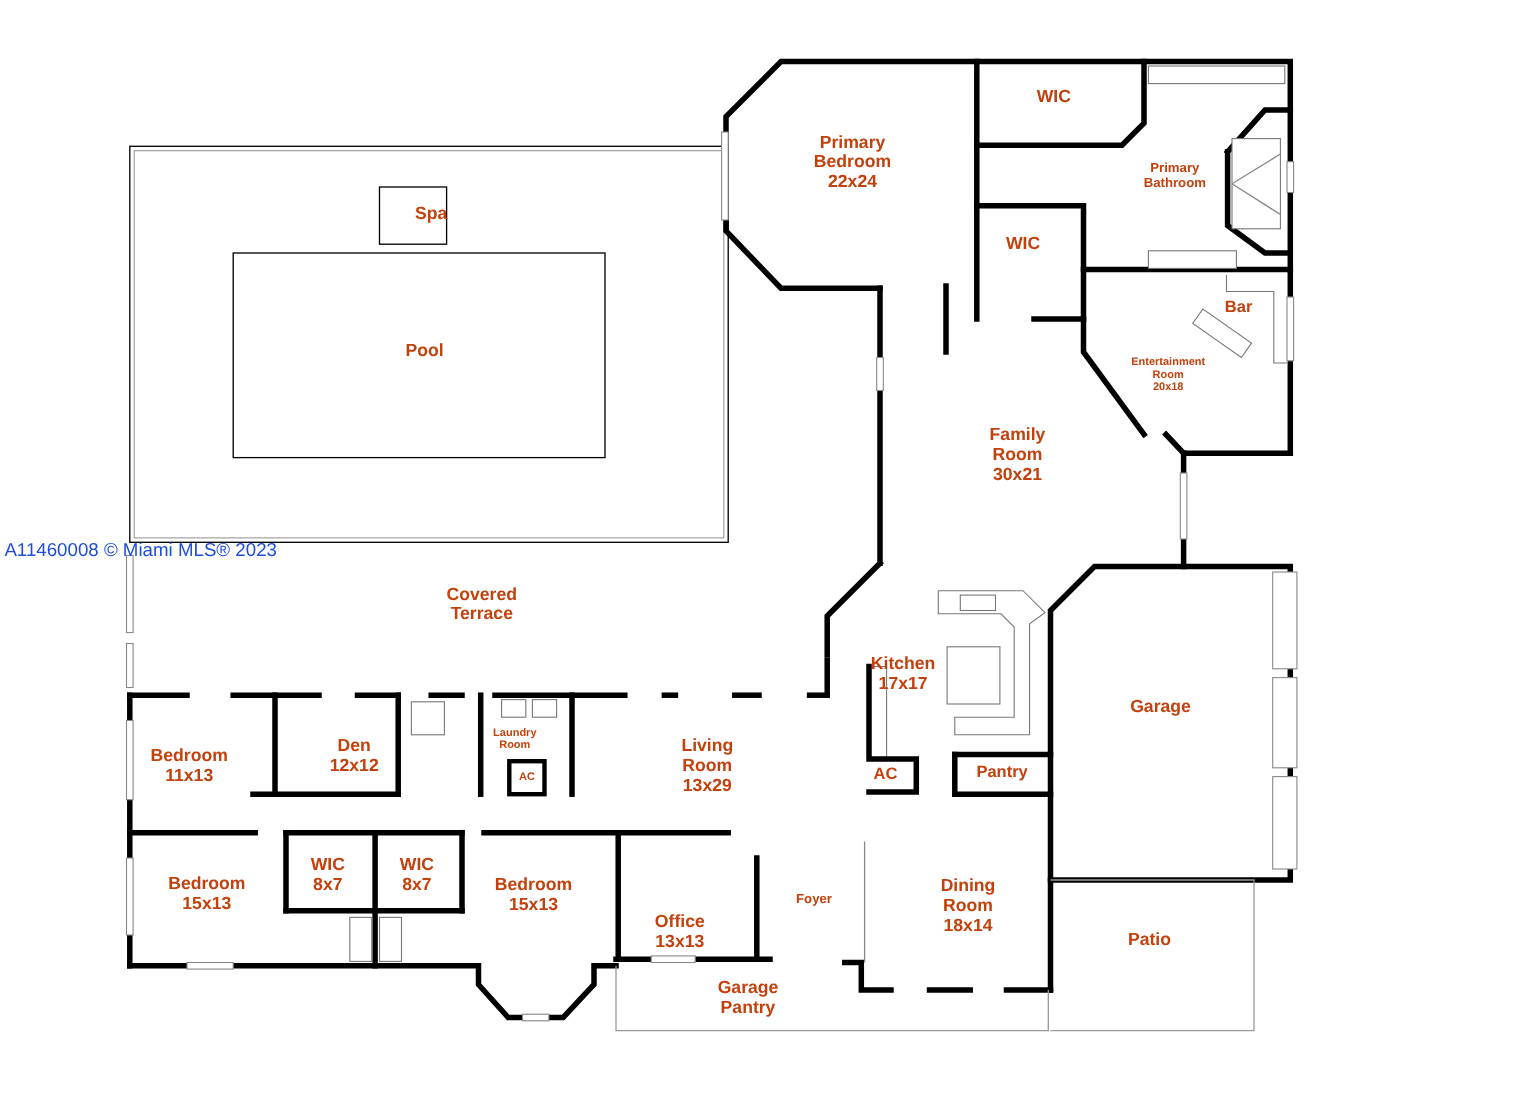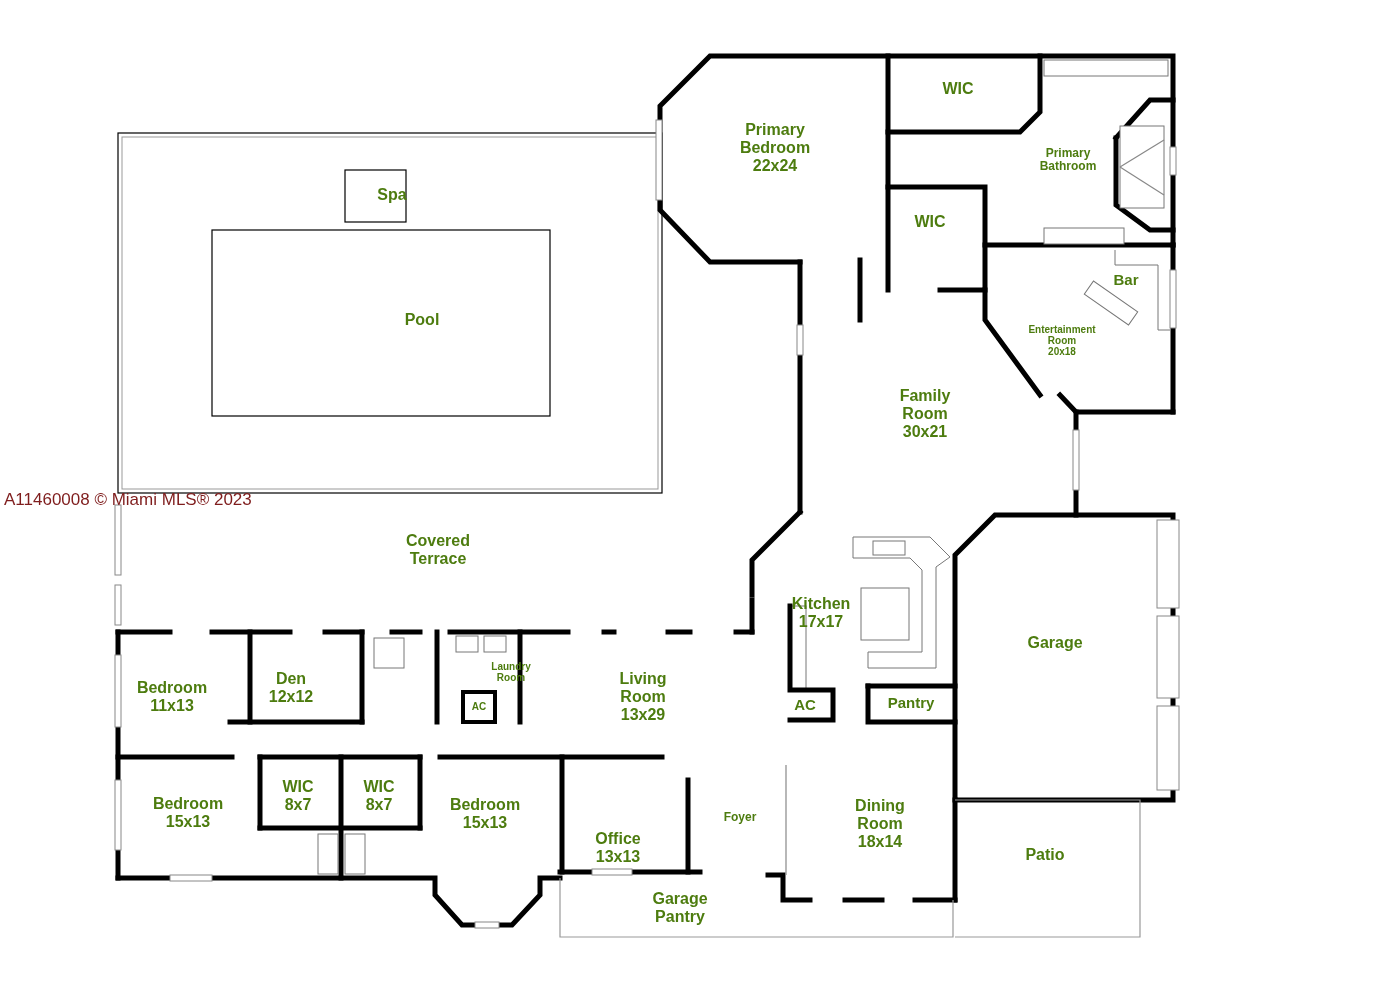--- a/index.html
+++ b/index.html
@@ -2,26 +2,26 @@
 <html><head>
 <meta charset="utf-8">
 <style>
   html,body{margin:0;padding:0;background:#fff;}
   body{width:1376px;height:1000px;position:relative;overflow:hidden;font-family:"Liberation Sans",sans-serif;}
   svg{position:absolute;left:0;top:0;}
   .wall{stroke:#000;stroke-width:5;fill:none;stroke-linecap:square;}
   .thin{stroke:#000;stroke-width:1.2;fill:none;}
   .win{stroke:#888;stroke-width:1;fill:#fff;}
   .fix{stroke:#777;stroke-width:1;fill:#fff;}
-  .lbl{position:absolute;text-align:center;font-weight:bold;color:#4d7c0f;line-height:1.12;transform:translate(-50%,-50%);white-space:nowrap;}
+  .lbl{position:absolute;text-align:center;font-weight:bold;color:#c2410c;line-height:1.12;transform:translate(-50%,-50%);white-space:nowrap;}
   .lg{font-size:16px;}
   .md{font-size:15px;}
   .sm{font-size:12px;}
   .xs{font-size:10px;}
-  .wm{position:absolute;left:4px;top:490px;font-size:17px;color:#7f1d1d;font-family:"Liberation Sans",sans-serif;}
+  .wm{position:absolute;left:4px;top:490px;font-size:17px;color:#1d4ed8;font-family:"Liberation Sans",sans-serif;}
 </style>
 </head>
 <body>
 
 <svg width="1376" height="1000" viewBox="0 0 1376 1000">
 
   <g>
     <rect x="118" y="133" width="544" height="360" class="thin"></rect>
     <rect x="122" y="137" width="536" height="352" class="win" style="stroke:#999"></rect>
     <rect x="345" y="170" width="61" height="52" class="thin"></rect>
@@ -124,21 +124,21 @@
     <rect class="fix" x="484" y="636" width="22" height="16"></rect>
   </g>
 </svg>
 
 <div class="wm">A11460008 © Miami MLS® 2023</div>
 
 <div id="labels">
     <div class="lbl lg" style="left: 375px; top: 195px; margin-left: 17px;">
       <div>Spa</div>
     </div>
-    <div class="lbl lg" style="left: 386px; top: 320px; margin-left: 36px;">
+    <div class="lbl lg" style="left: 386px; top: 320px;">
       <div>Pool</div>
     </div>
     <div class="lbl lg" style="left: 775px; top: 148px;">
       <div>Primary</div>
       <div>Bedroom</div>
       <div>22x24</div>
     </div>
     <div class="lbl lg" style="left: 958px; top: 89px;">
       <div>WIC</div>
     </div>
@@ -170,25 +170,25 @@
       <div>Kitchen</div>
       <div>17x17</div>
     </div>
     <div class="lbl lg" style="left: 1055px; top: 643px;">
       <div>Garage</div>
     </div>
     <div class="lbl lg" style="left: 172px; top: 697px;">
       <div>Bedroom</div>
       <div>11x13</div>
     </div>
-    <div class="lbl lg" style="left: 291px; top: 688px; text-align: center;">
+    <div class="lbl lg" style="left: 322px; top: 688px; text-align: center;">
       <div>Den</div>
       <div>12x12</div>
     </div>
-    <div class="lbl xs" style="left: 468px; top: 672px; margin-left: 43px;">
+    <div class="lbl xs" style="left: 468px; top: 672px;">
       <div>Laundry</div>
       <div>Room</div>
     </div>
     <div class="lbl xs" style="left: 479px; top: 707px;">
       <div>AC</div>
     </div>
     <div class="lbl lg" style="left: 643px; top: 697px;">
       <div>Living</div>
       <div>Room</div>
       <div>13x29</div>

